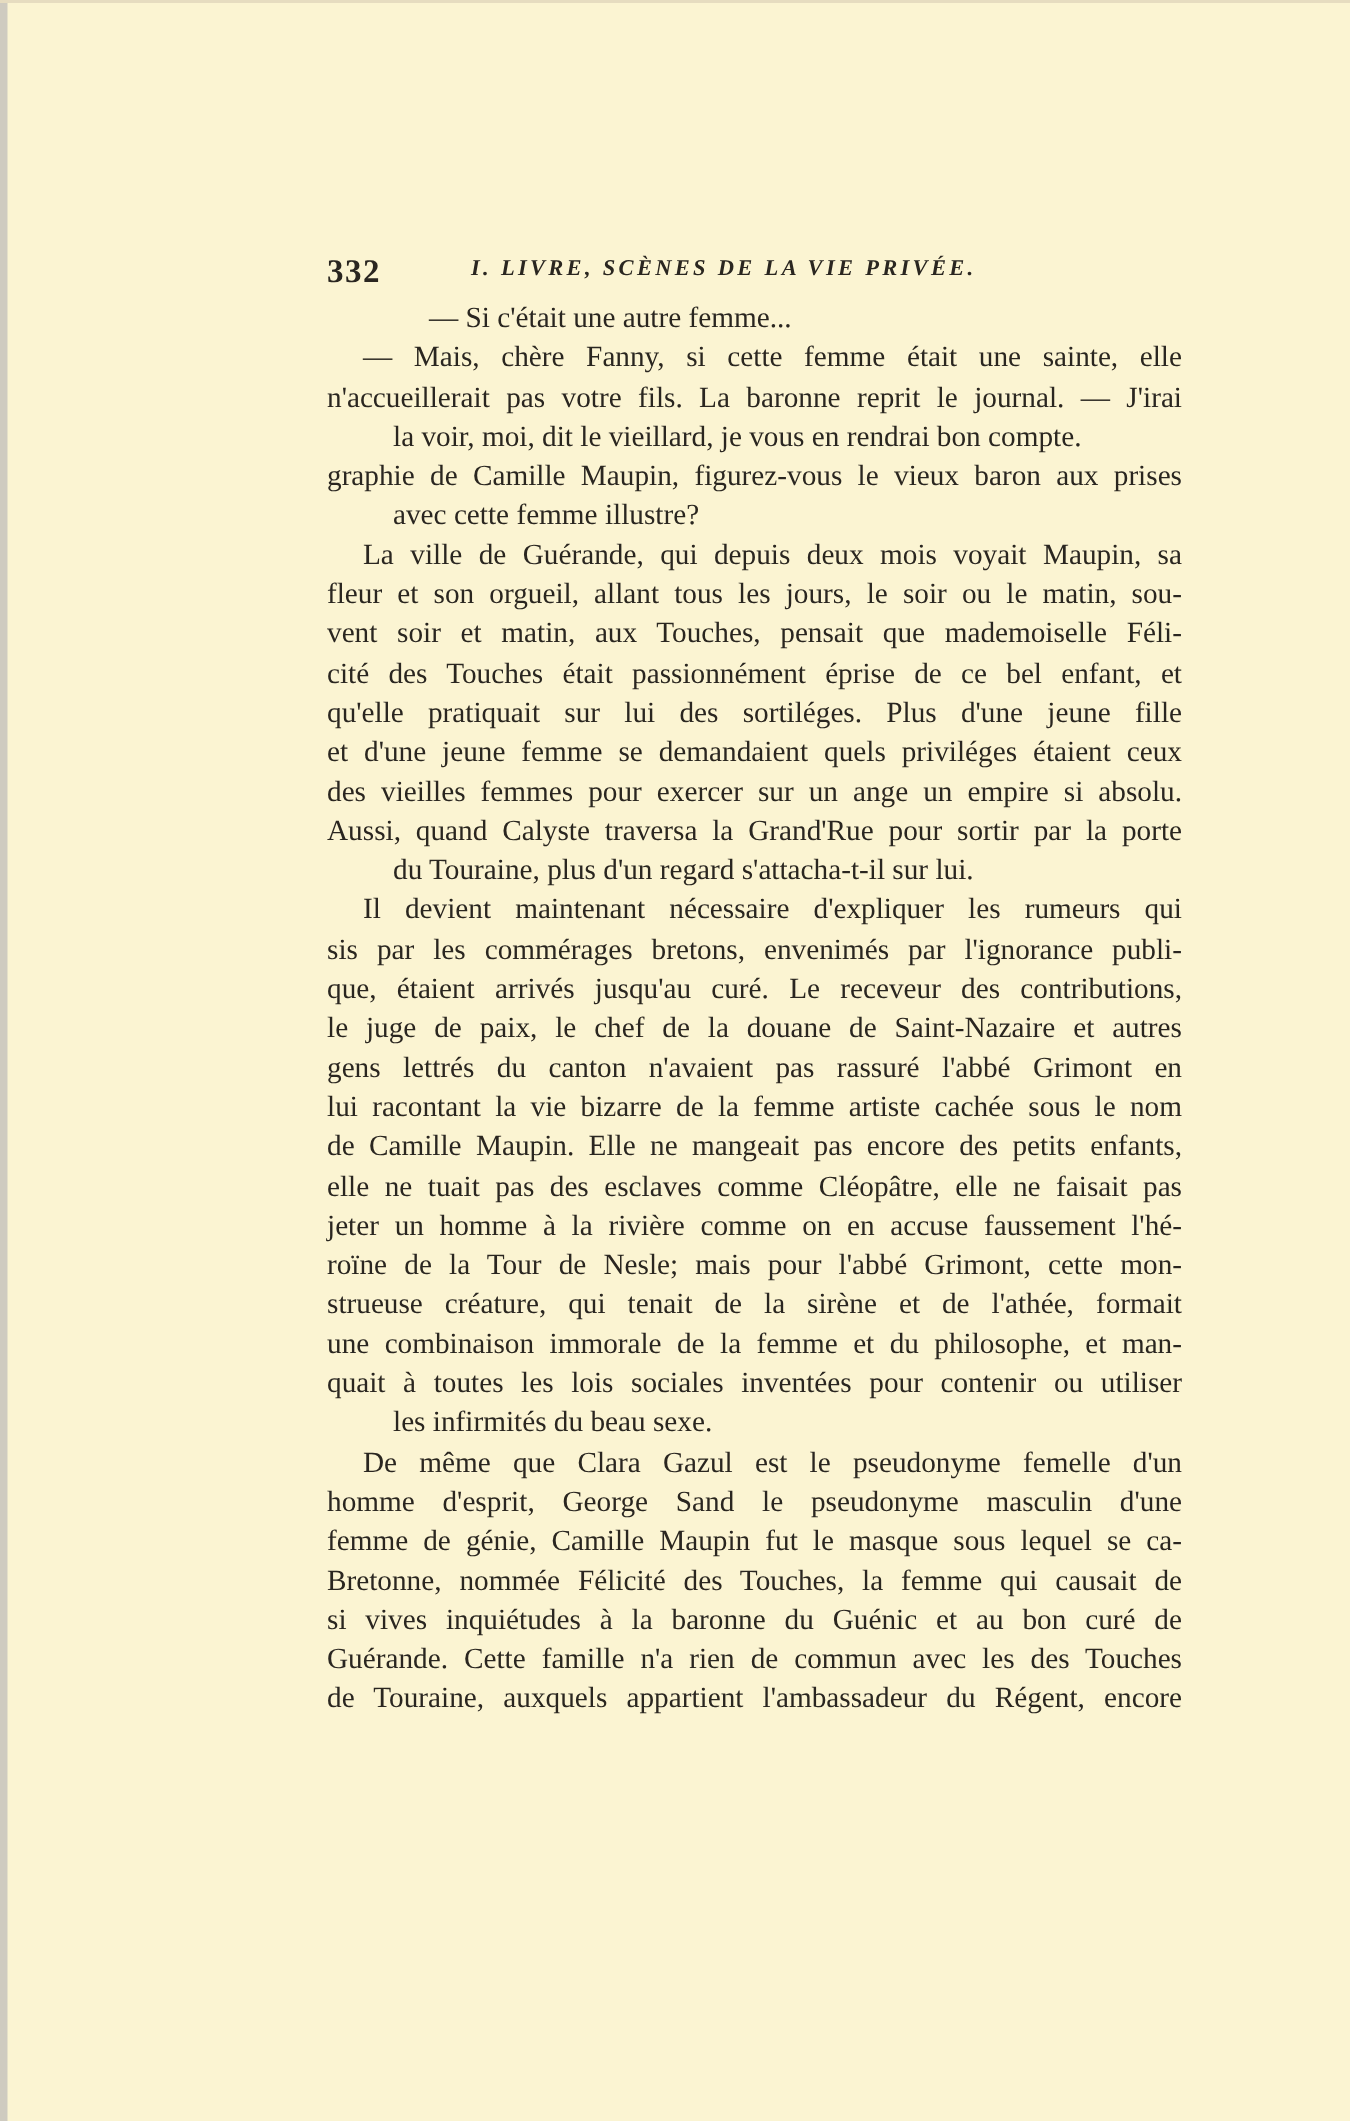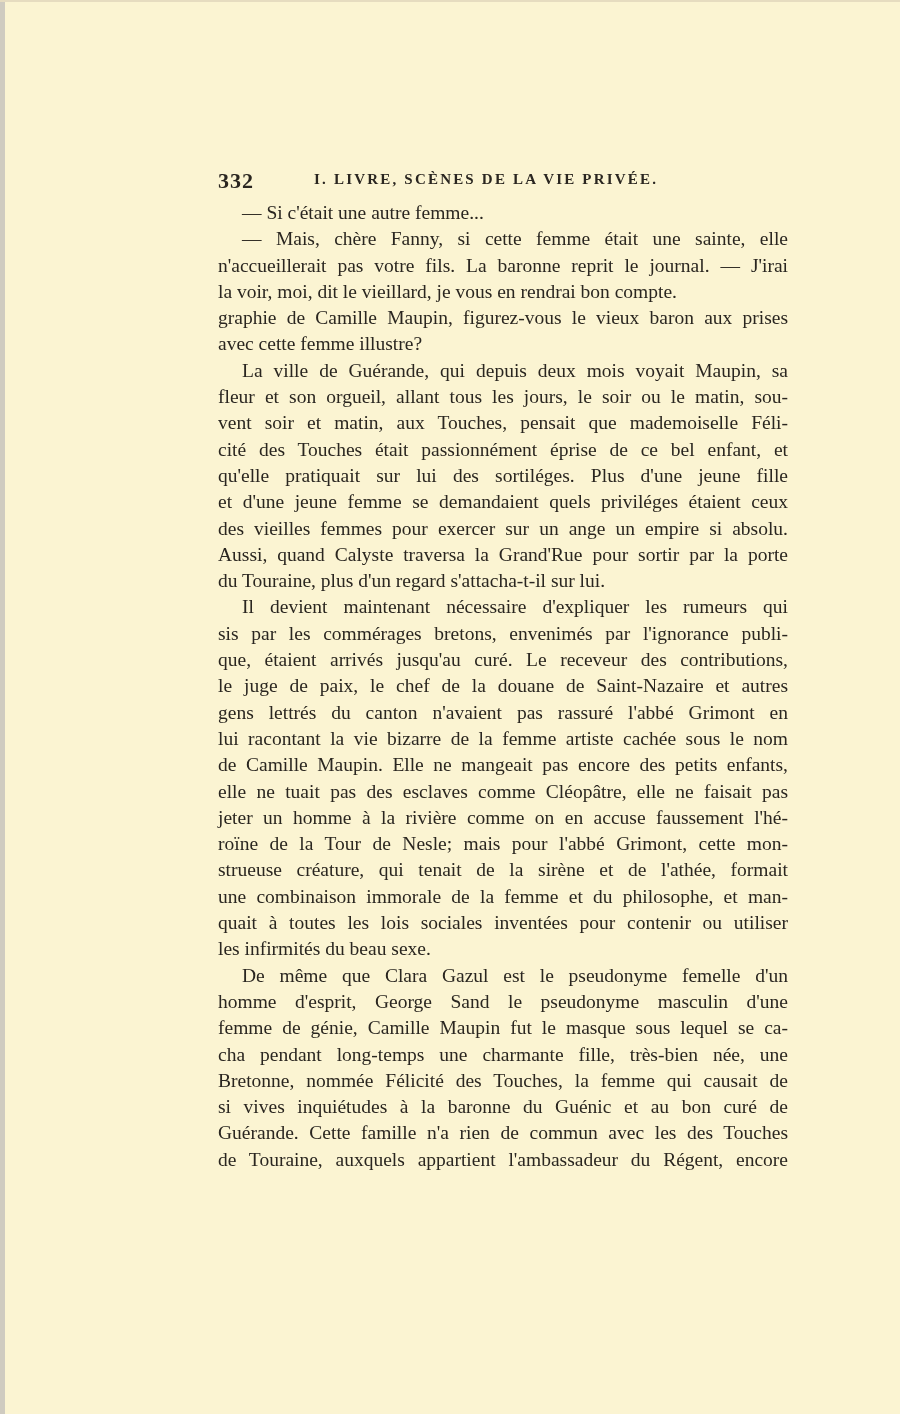--- a/index.html
+++ b/index.html
@@ -22,30 +22,31 @@
       position: absolute; top: 168px; left: 218px; width: 570px; height: 24px;
     }
     .page-number {
       position: absolute; left: 0; top: 0;
       font-size: 22px; letter-spacing: 1px; font-weight: bold;
     }
     .header-title {
       position: absolute; left: 96px; top: 3px;
       font-size: 15px; font-weight: bold; letter-spacing: 2.2px;
       text-transform: uppercase;
+      font-style: italic;
     }
     .text-block {
       position: absolute; left: 218px; top: 200px; width: 570px;
     }
     .line {
       display: block; height: 26.3px; line-height: 26.3px;
       font-size: 19.5px; white-space: nowrap;
       text-align: justify; text-align-last: justify;
     }
-    .line.last { text-align-last: left; }
+    .line.last { text-align-last: left; margin-left: 44px; }
     .line.indent { padding-left: 24px; }
   </style>
 </head>
 <body>
 
 <div class="left-edge"></div>
 <div class="top-edge"></div>
 
 <div class="running-head">
   <span class="page-number">332</span>
@@ -89,19 +90,18 @@
       <span class="line">roïne de la Tour de Nesle; mais pour l'abbé Grimont, cette mon-</span>
       <span class="line">strueuse créature, qui tenait de la sirène et de l'athée, formait</span>
       <span class="line">une combinaison immorale de la femme et du philosophe, et man-</span>
       <span class="line">quait à toutes les lois sociales inventées pour contenir ou utiliser</span>
       <span class="line last">les infirmités du beau sexe.</span>
     </div>
     <div>
       <span class="line indent">De même que Clara Gazul est le pseudonyme femelle d'un</span>
       <span class="line">homme d'esprit, George Sand le pseudonyme masculin d'une</span>
       <span class="line">femme de génie, Camille Maupin fut le masque sous lequel se ca-</span>
-      <span class="line">cha pendant long-temps une charmante fille, très-bien née, une</span>
       <span class="line">Bretonne, nommée Félicité des Touches, la femme qui causait de</span>
       <span class="line">si vives inquiétudes à la baronne du Guénic et au bon curé de</span>
       <span class="line">Guérande. Cette famille n'a rien de commun avec les des Touches</span>
       <span class="line">de Touraine, auxquels appartient l'ambassadeur du Régent, encore</span>
     </div>
   </div>
 
 </body></html>

